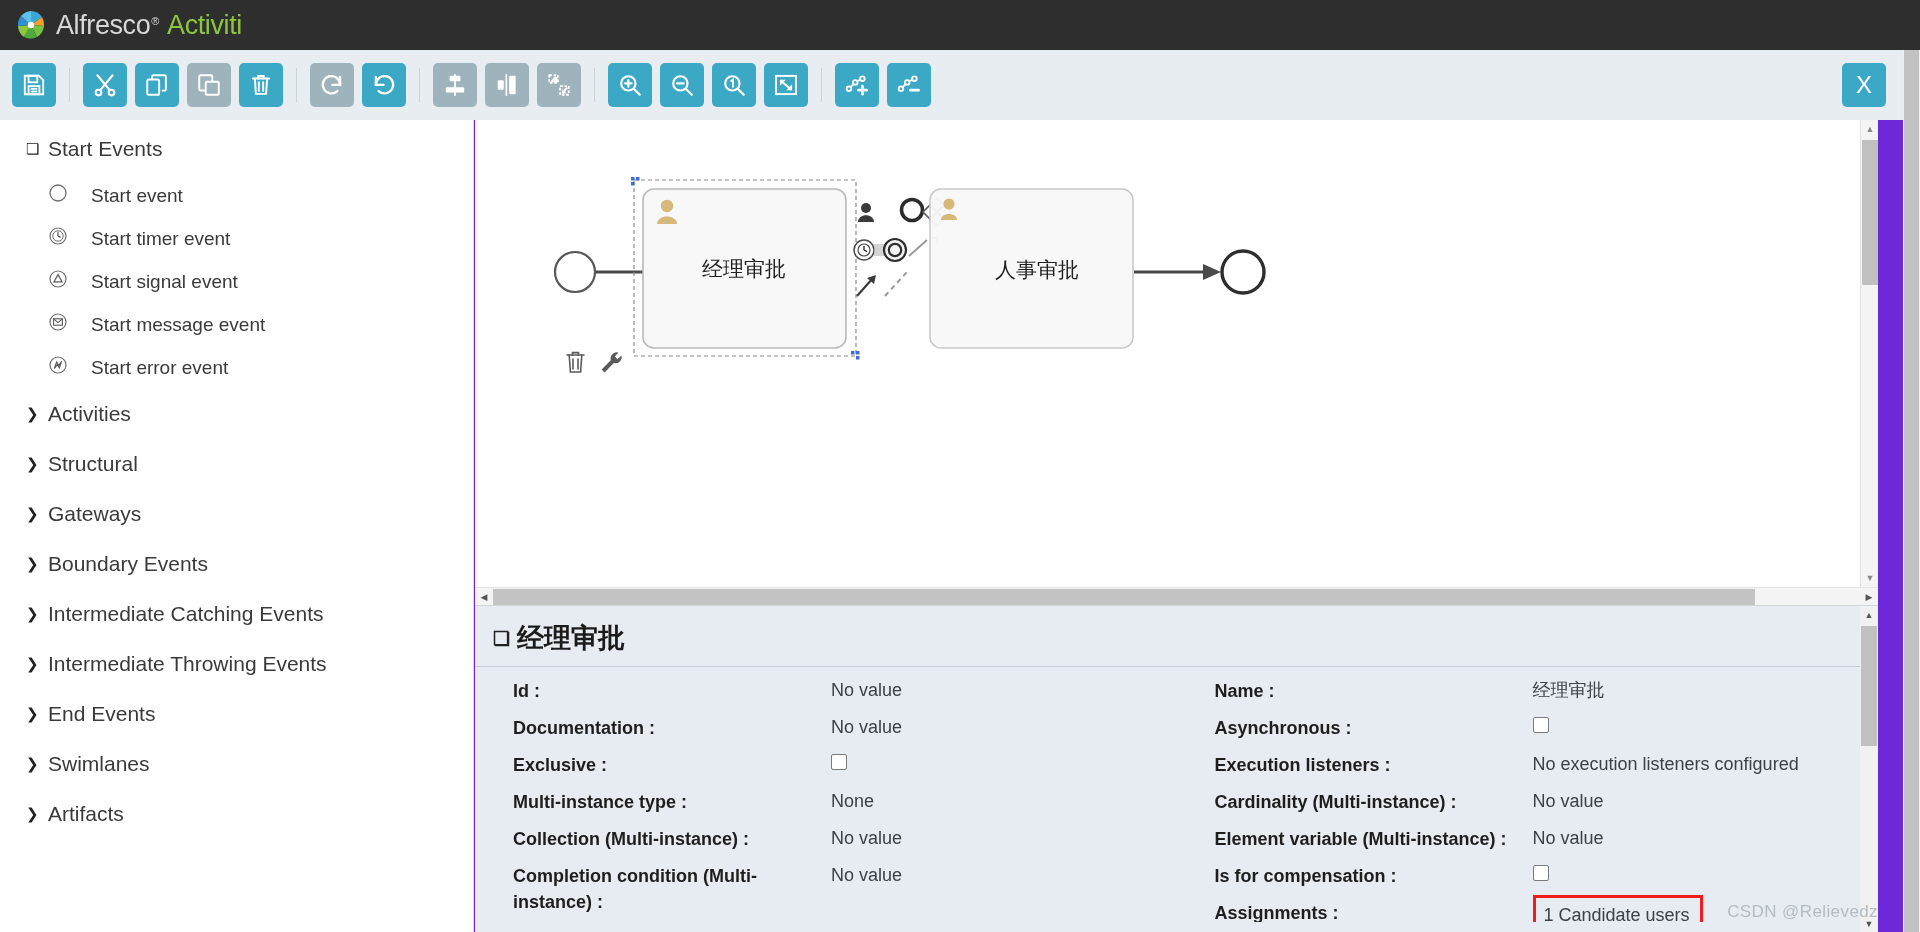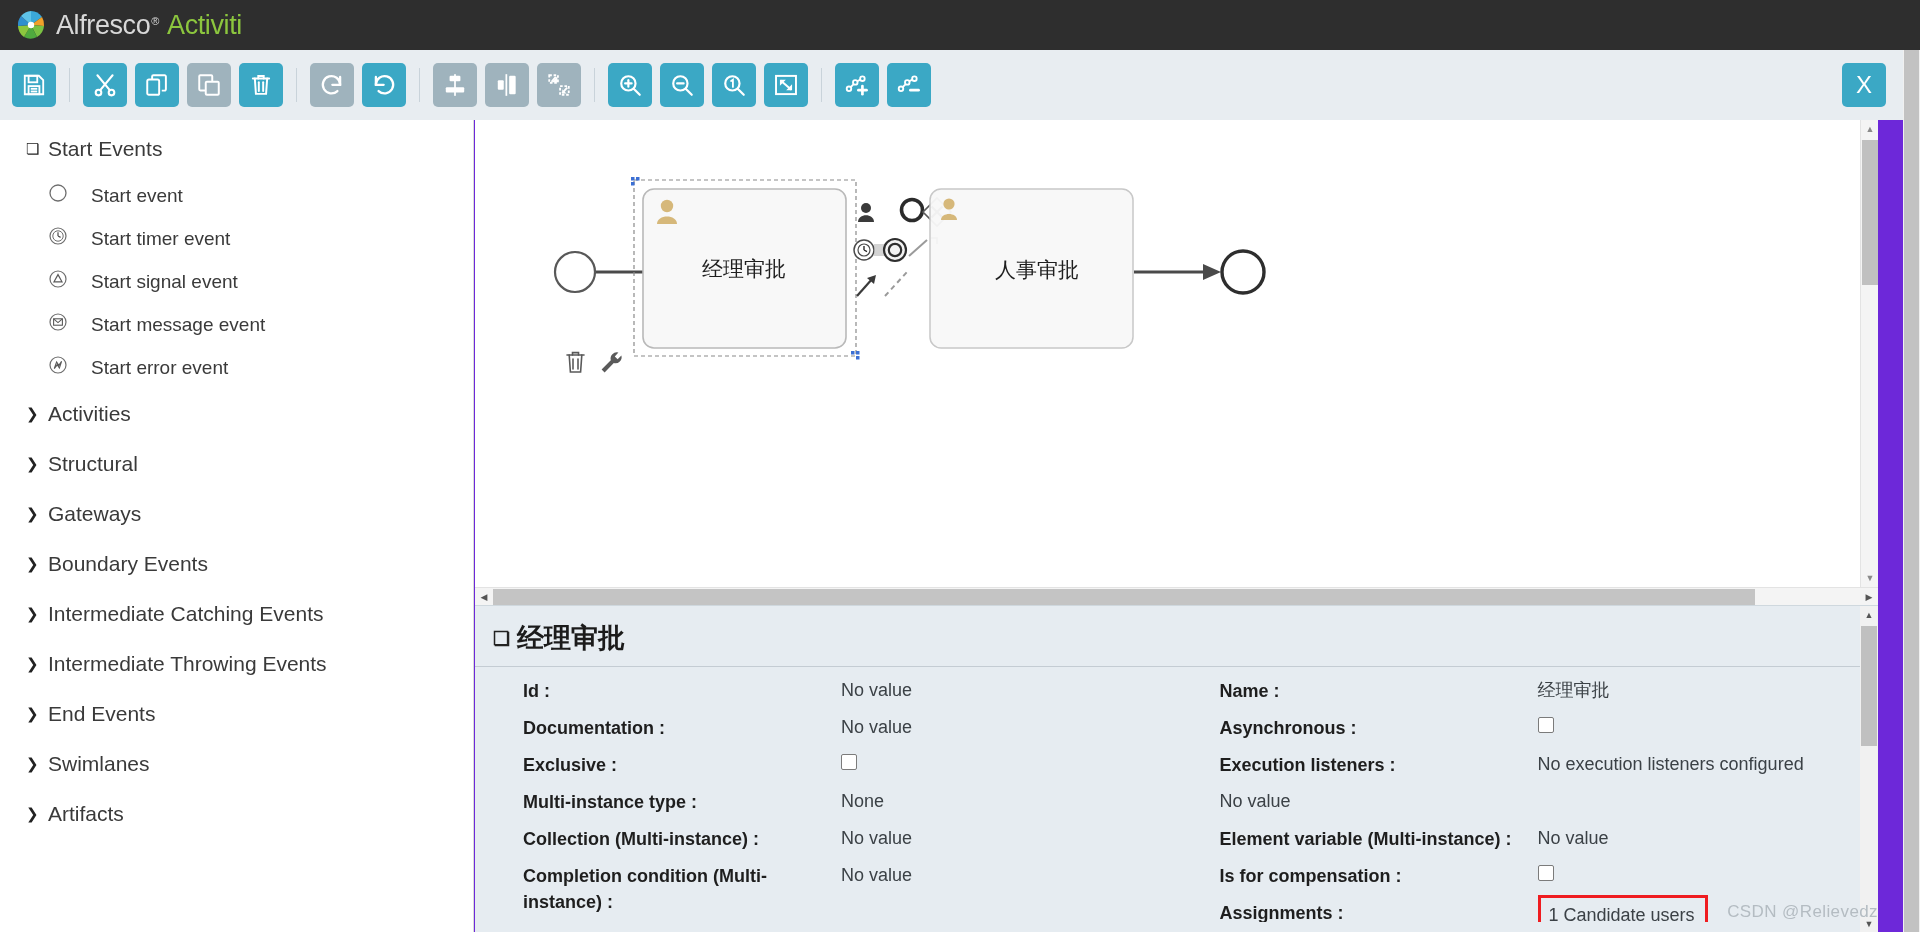--- a/index.html
+++ b/index.html
@@ -98,21 +98,21 @@
     display:flex; align-items:center; gap:12px;
     padding: 14px 0 10px 18px;
     font-size: 27px; font-weight: 700; color:#1b1b1b;
     border-bottom:1px solid #c4ccd3;
   }
   .props-header .caret { font-size:19px; font-weight:700; }
   .props-body {
     position:relative;
     display:grid; grid-template-columns: 1fr 1fr;
     padding: 10px 0 0 0;
-    height: 255px; overflow:hidden;margin-left:10px;
+    height: 255px; overflow:hidden;
   }
   .prop-col { padding-left: 38px; }
   .prop-row { display:flex; align-items:flex-start; min-height: 37px; }
   .prop-label { width: 318px; font-size:18px; font-weight:700; color:#1e1e1e; line-height:1.45; padding-top:1px; }
   .prop-value { font-size:18px; color:#3b4146; line-height:1.45; }
   .cbox {
     width:16px; height:16px; border:1px solid #7b7b7b; background:#fff; border-radius:2px;
     display:inline-block; margin-top:3px; cursor:pointer;
   }
   .highlight-box {
@@ -564,20 +564,21 @@
         </div>
         <div class="prop-row">
           <div class="prop-label">Asynchronous :</div>
           <div class="prop-value"><span class="cbox"></span></div>
         </div>
         <div class="prop-row">
           <div class="prop-label">Execution listeners :</div>
           <div class="prop-value">No execution listeners configured</div>
         </div>
         <div class="prop-row">
+          <div class="prop-label">Cardinality (Multi-instance) :</div>
           <div class="prop-value">No value</div>
         </div>
         <div class="prop-row">
           <div class="prop-label">Element variable (Multi-instance) :</div>
           <div class="prop-value">No value</div>
         </div>
         <div class="prop-row">
           <div class="prop-label">Is for compensation :</div>
           <div class="prop-value"><span class="cbox"></span></div>
         </div>

